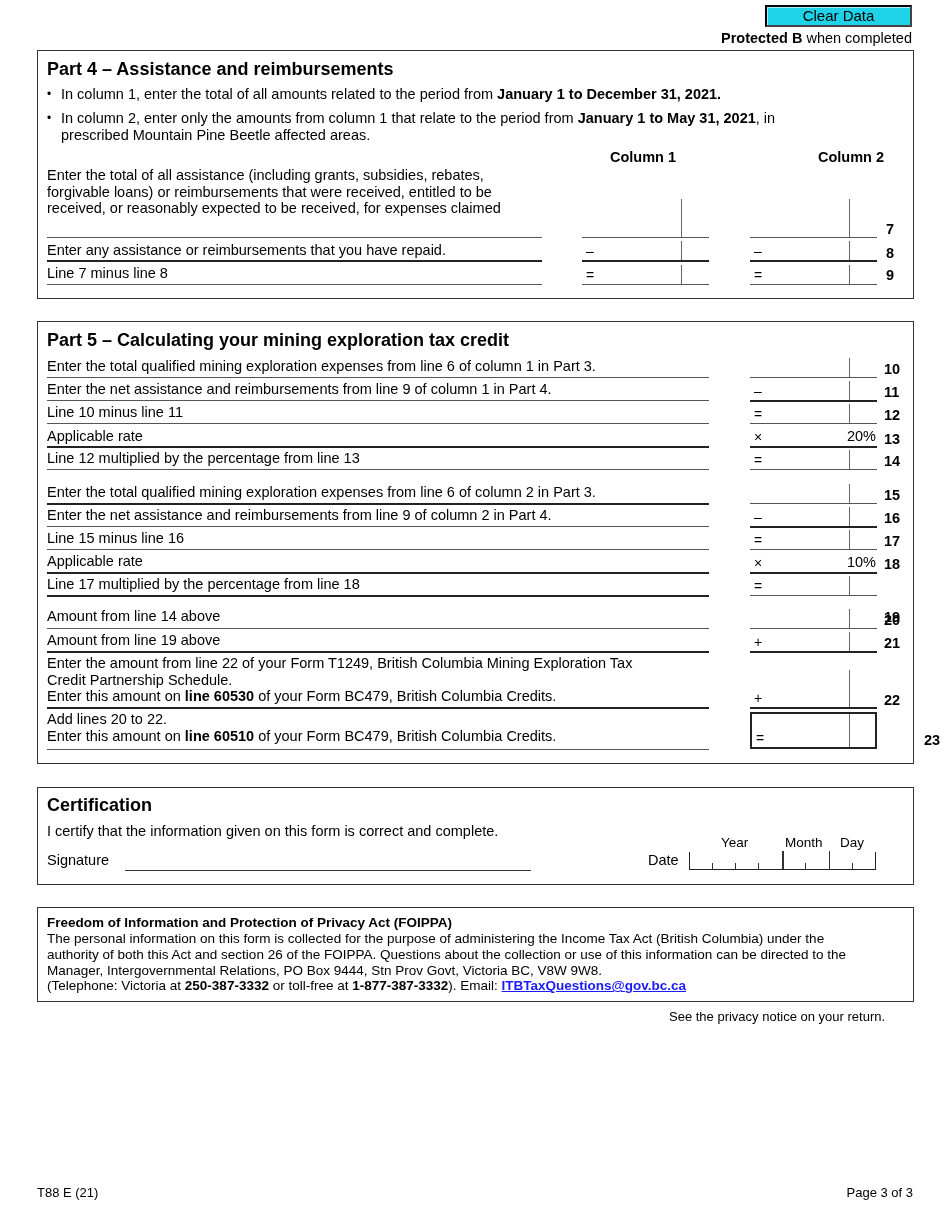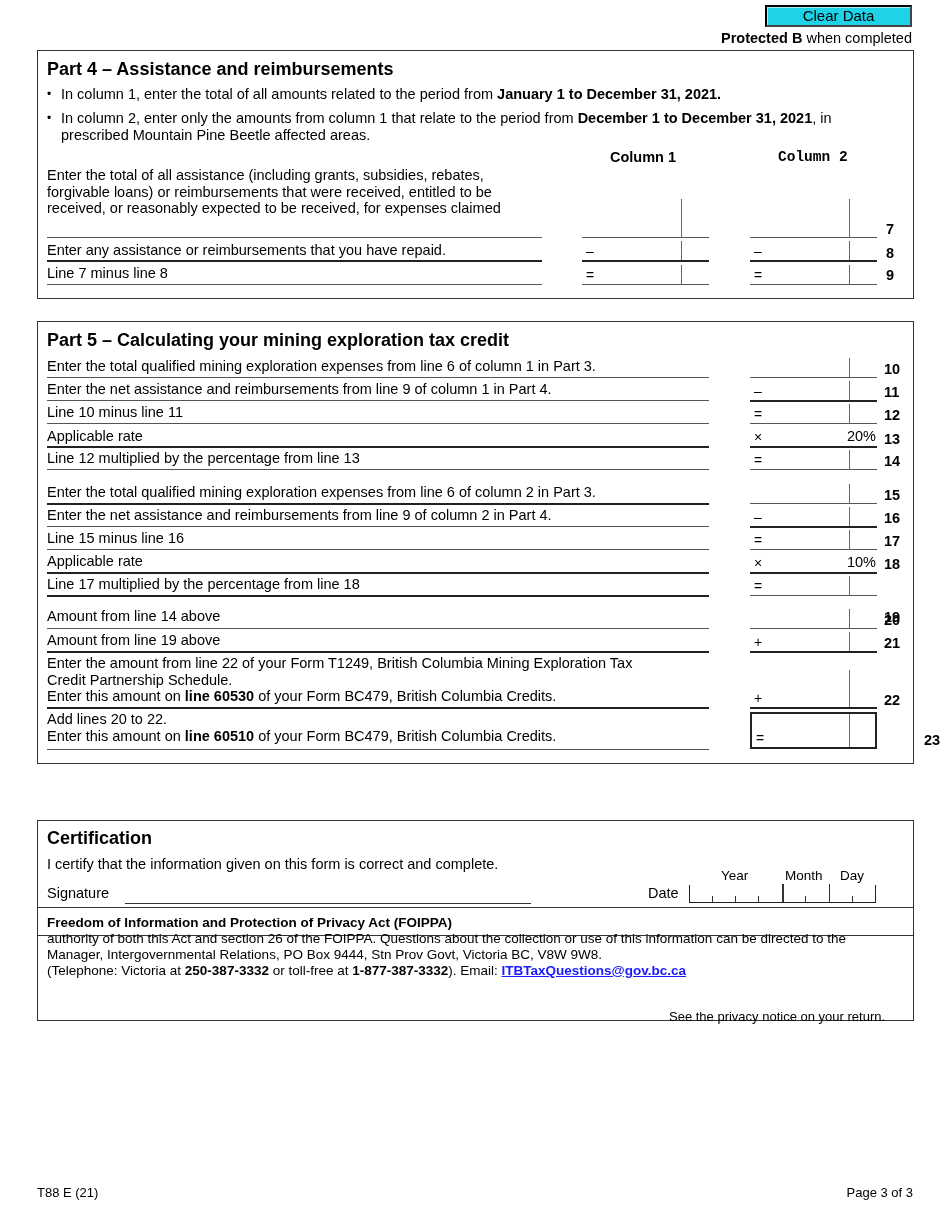--- a/index.html
+++ b/index.html
@@ -36,25 +36,25 @@
 </style>
 </head>
 <body>
 
 <div class="abs clear-btn">Clear Data</div>
 <div class="abs protected"><b>Protected B</b><span> when completed</span></div>
 
 <div class="section" style="top:50px; height:249px;">
   <div class="sec-title" style="top:8px;">Part 4 – Assistance and reimbursements</div>
   <div class="txt bullet" style="left:23px; top:35px;"><span>In column 1, enter the total of all amounts related to the period from </span><span class="bold">January 1 to December 31, 2021.</span></div>
-  <div class="txt bullet" style="left:23px; top:59px; width:840px;"><span>In column 2, enter only the amounts from column 1 that relate to the period from </span><span class="bold">December 1 to December 31, 2021</span><span>, in</span></div>
+  <div class="txt bullet" style="left:23px; top:59px; width:840px;"><span>In column 2, enter only the amounts from column 1 that relate to the period from </span><span class="bold">January 1 to May 31, 2021</span><span>, in</span></div>
   <div class="txt" style="left:23px; top:76px;">prescribed Mountain Pine Beetle affected areas.</div>
 
   <div class="colhead" style="left:572px; top:98px;">Column 1</div>
-  <div class="colhead" style="left:740px; top:98px;font-family:Liberation Mono, monospace;">Column 2</div>
+  <div class="colhead" style="left:780px; top:98px;">Column 2</div>
 
   <div class="txt" style="left:9px; top:116px; width:500px;">
     <div>Enter the total of all assistance (including grants, subsidies, rebates,</div>
     <div>forgivable loans) or reimbursements that were received, entitled to be</div>
     <div>received, or reasonably expected to be received, for expenses claimed</div>
   </div>
   <div class="rule" style="left:9px; top:186px; width:495px;"></div>
   <div class="field" style="left:544px; top:148px; width:127px; height:39px;">
       <span class="cents" style="right:27px;"></span>
     </div>
@@ -201,43 +201,44 @@
     <div><span>Enter this amount on </span><span class="bold">line 60510</span><span> of your Form BC479, British Columbia Credits.</span></div>
   </div>
   <div class="rule" style="left:9px; top:427px; width:662px;"></div>
   <div class="field" style="left:712px; top:390px; width:127px; height:37px; border:2px solid #222;">
       <span class="op">=</span>
       <span class="cents" style="right:25px;"></span>
     </div>
   <div class="lineno" style="left:846px; top:410px;margin-left:40px;">23</div>
 </div>
 
-<div class="section" style="top:820px; height:116px;">
+<div class="section" style="top:787px; height:98px;">
   <div class="sec-title" style="top:7px;">Certification</div>
   <div class="txt" style="left:9px; top:35px;">I certify that the information given on this form is correct and complete.</div>
   <div class="txt" style="left:9px; top:64px;">Signature</div>
   <div class="sig-line" style="left:87px; top:82px; width:406px;"></div>
   <div class="txt" style="left:610px; top:64px;">Date</div>
   <div class="txt" style="left:683px; top:47px; font-size:13.5px;">Year</div>
   <div class="txt" style="left:747px; top:47px; font-size:13.5px;">Month</div>
   <div class="txt" style="left:802px; top:47px; font-size:13.5px;">Day</div>
   <div class="date-box" style="left:651px; top:64px; width:187px; height:18px;">
     <span class="tick" style="left:22px; height:6px;"></span>
     <span class="tick" style="left:45px; height:6px;"></span>
     <span class="tick" style="left:68px; height:6px;"></span>
     <span class="tick" style="left:92px; height:18px; width:1.5px;"></span>
     <span class="tick" style="left:115px; height:6px;"></span>
     <span class="tick" style="left:139px; height:18px;"></span>
     <span class="tick" style="left:162px; height:6px;"></span>
   </div>
 </div>
 
-<div class="section" style="top:907px; height:114px; border-width:1px;">
+<div class="section" style="top:907px; height:95px; border-width:1px;">
   <div class="txt bold" style="left:9px; top:7px; font-size:13.5px;">Freedom of Information and Protection of Privacy Act (FOIPPA)</div>
   <div class="txt" style="left:9px; top:23px; font-size:13.5px; line-height:15.8px; width:860px;">
+    <div>The personal information on this form is collected for the purpose of administering the Income Tax Act (British Columbia) under the</div>
     <div>authority of both this Act and section 26 of the FOIPPA. Questions about the collection or use of this information can be directed to the</div>
     <div>Manager, Intergovernmental Relations, PO Box 9444, Stn Prov Govt, Victoria BC,  V8W 9W8.</div>
     <div><span>(Telephone: Victoria at </span><span class="bold">250-387-3332</span><span> or toll-free at </span><span class="bold">1-877-387-3332</span><span>). Email: </span><span class="link">ITBTaxQuestions@gov.bc.ca</span></div>
   </div>
 </div>
 
 <div class="footer" style="left:669px; top:1009px;">See the privacy notice on your return.</div>
 
 <div class="footer" style="left:37px; top:1185px;">T88 E (21)</div>
 <div class="footer" style="right:37px; top:1185px;">Page 3 of 3</div>

